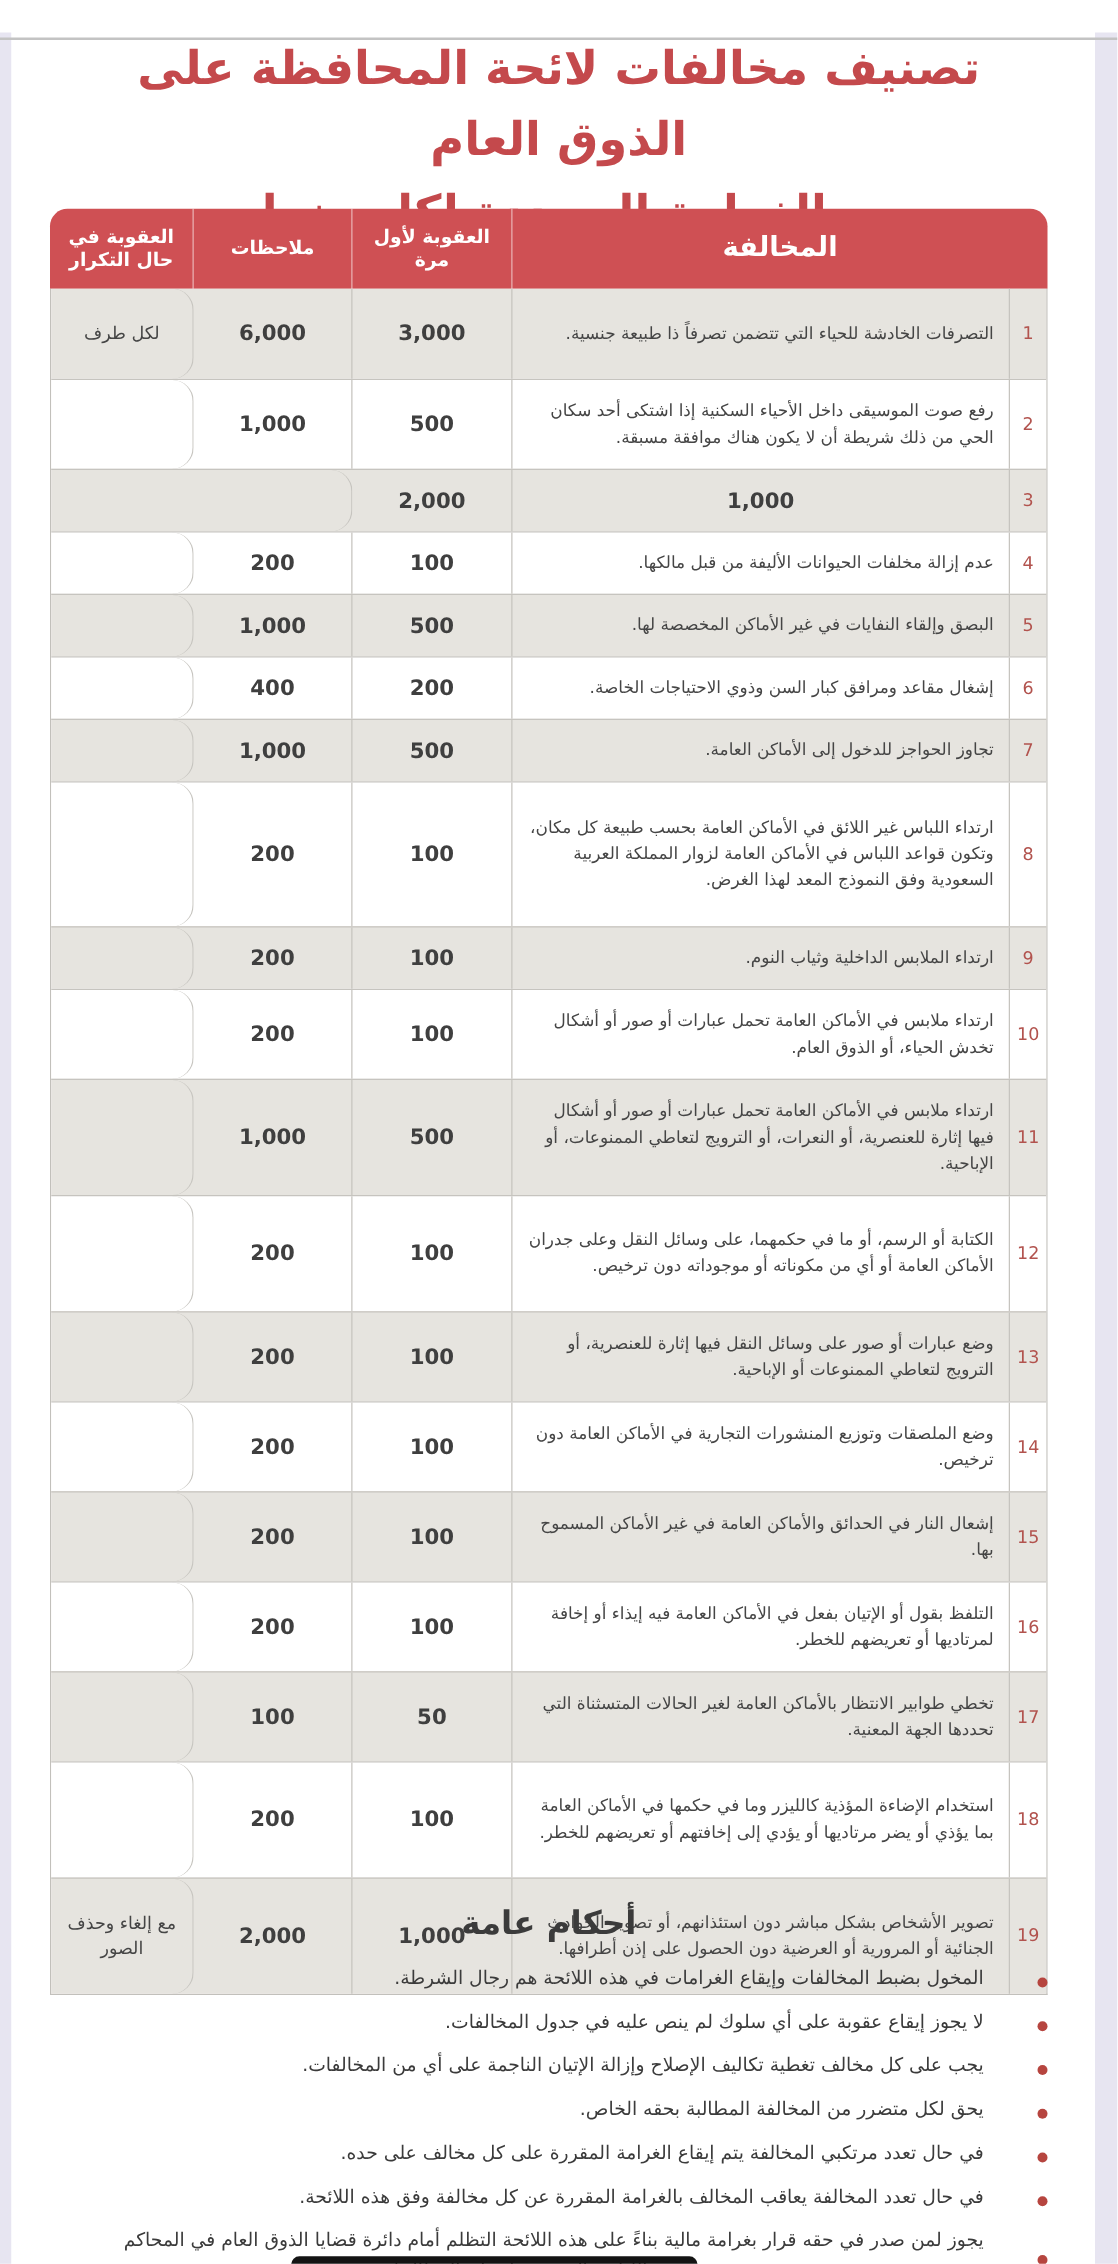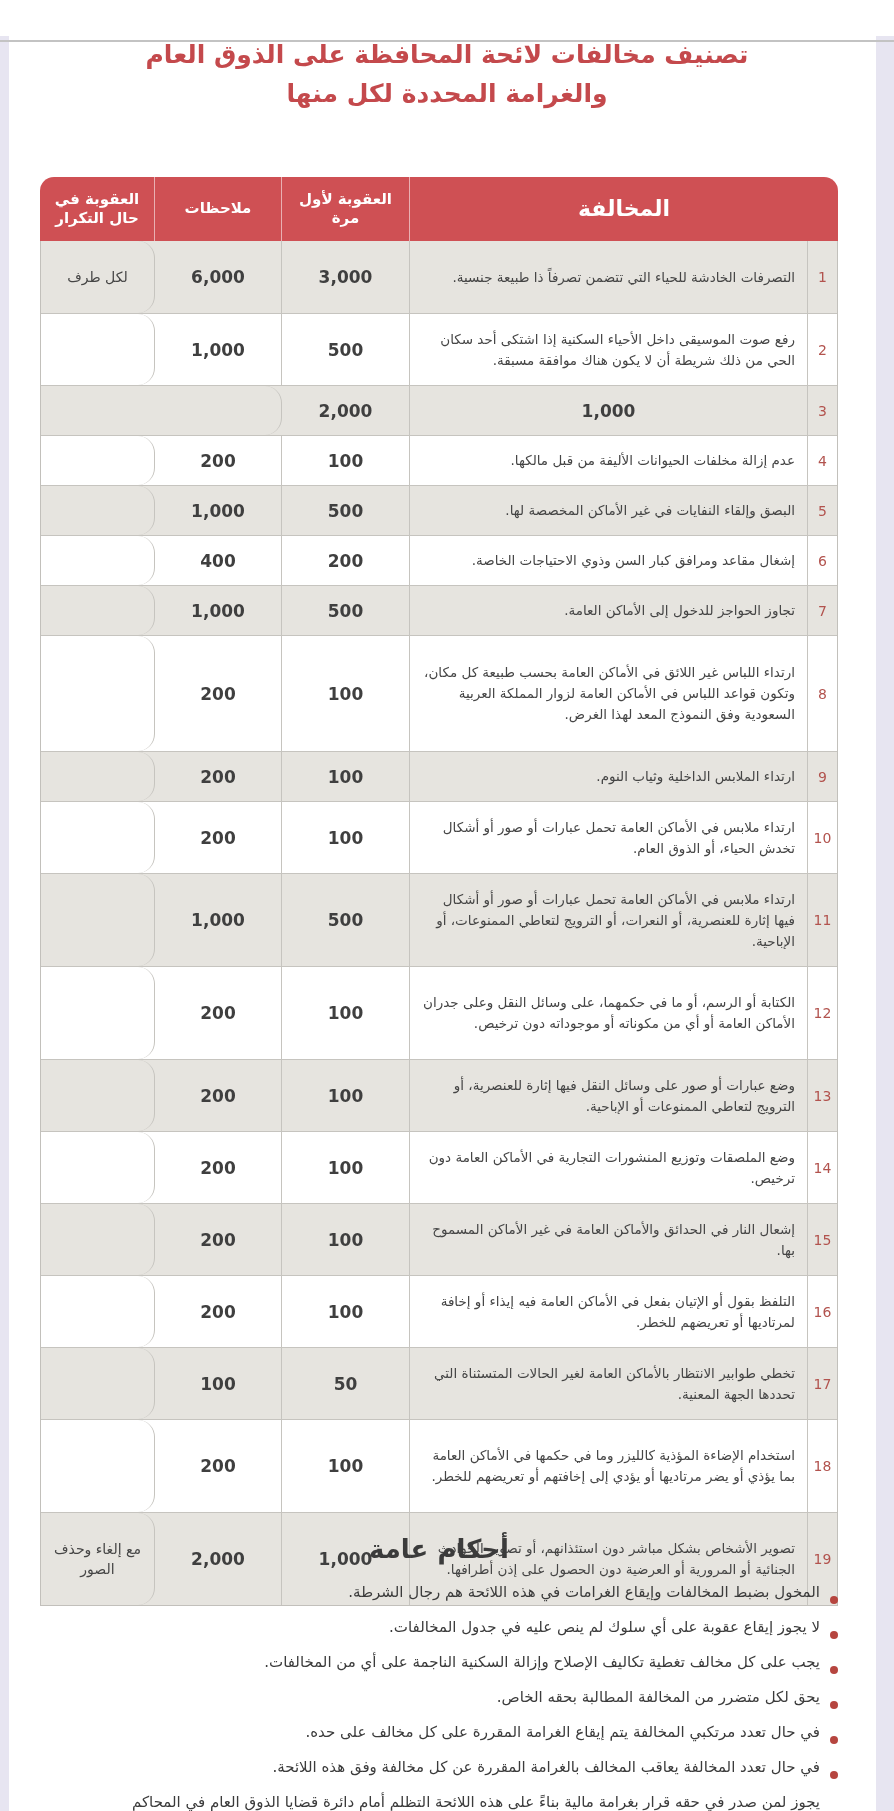--- a/index.html
+++ b/index.html
@@ -20,22 +20,22 @@
     font-family:"DejaVu Sans",sans-serif;direction:rtl;position:relative;
   }
   .edge-left,.edge-right{position:absolute;top:0;bottom:0;background:var(--edge-strip);z-index:5;}
   .edge-left{left:0;width:9px;}
   .edge-right{right:0;width:18px;}
   .top-line{position:absolute;top:4px;left:0;right:0;height:2px;background:#c3c3c3;z-index:6;}
 
   .page{position:relative;width:894px;height:1811px;}
 
   .title{
-    margin:36px 60px 0 60px;text-align:center;color:var(--accent);
-    font-weight:bold;font-size:25px;line-height:1.55;
+    margin:26px 60px 0 60px;text-align:center;color:var(--accent);
+    font-weight:bold;font-size:37px;line-height:1.55;
   }
 
   .tbl{position:absolute;top:141px;right:56px;width:798px;}
   .tbl-header{
     display:grid;grid-template-columns:30px 398px 128px 127px 115px;
     background:var(--header-red);color:#fff;border-radius:14px 14px 0 0;
     min-height:64px;align-items:center;
   }
   .th{display:flex;align-items:center;justify-content:center;text-align:center;
       font-weight:bold;min-height:64px;padding:6px 4px;line-height:1.3;}
@@ -52,22 +52,22 @@
   .cell.num{justify-content:center;color:var(--num-red);font-size:14px;padding:9px 2px;}
   .cell.violation{color:var(--text-dark);font-size:13.5px;line-height:21px;text-align:right;padding:9px 12px;}
   .cell.fine{justify-content:center;color:#3f3f3f;font-weight:bold;font-size:17px;}
   .cell.notes{justify-content:center;text-align:center;color:var(--text-dark);font-size:14px;line-height:20px;border-radius:17px;}
   .row.h1{min-height:50px;} .row.h2{min-height:72px;} .row.h3{min-height:93px;} .row.h4{min-height:116px;}
 
   .provisions{position:absolute;top:1498px;right:56px;width:798px;}
   .prov-heading{font-size:26px;font-weight:bold;color:var(--ink);text-align:center;margin-bottom:16px;}
   .prov-list{list-style:none;}
   .prov-list li{
-    display:flex;align-items:flex-end;margin-bottom:11px;position:relative;
-    color:var(--ink);font-size:15px;line-height:24px;
+    display:flex;align-items:center;margin-bottom:11px;position:relative;
+    color:var(--ink);font-size:15px;line-height:24px;gap:33px;
   }
   .dot{flex:0 0 auto;width:8px;height:8px;border-radius:50%;background:#b6453f;margin-top:8px;margin-inline-end:10px;}
   .prov-text{flex:1;}
   .prov-line2{display:block;text-align:center;}
   .redaction-bar{
     position:absolute;top:25px;left:193px;width:325px;height:13px;
     background:#141414;border-radius:7px;z-index:3;
   }
 </style>
 </head>
@@ -232,21 +232,21 @@
         <li>
           <span class="dot"></span>
           <span class="prov-text">المخول بضبط المخالفات وإيقاع الغرامات في هذه اللائحة هم رجال الشرطة.</span>
         </li>
         <li>
           <span class="dot"></span>
           <span class="prov-text">لا يجوز إيقاع عقوبة على أي سلوك لم ينص عليه في جدول المخالفات.</span>
         </li>
         <li>
           <span class="dot"></span>
-          <span class="prov-text">يجب على كل مخالف تغطية تكاليف الإصلاح وإزالة السكنية الناجمة على أي من المخالفات.</span>
+          <span class="prov-text">يجب على كل مخالف تغطية تكاليف الإصلاح وإزالة الإتيان الناجمة على أي من المخالفات.</span>
         </li>
         <li>
           <span class="dot"></span>
           <span class="prov-text">يحق لكل متضرر من المخالفة المطالبة بحقه الخاص.</span>
         </li>
         <li>
           <span class="dot"></span>
           <span class="prov-text">في حال تعدد مرتكبي المخالفة يتم إيقاع الغرامة المقررة على كل مخالف على حده.</span>
         </li>
         <li>

